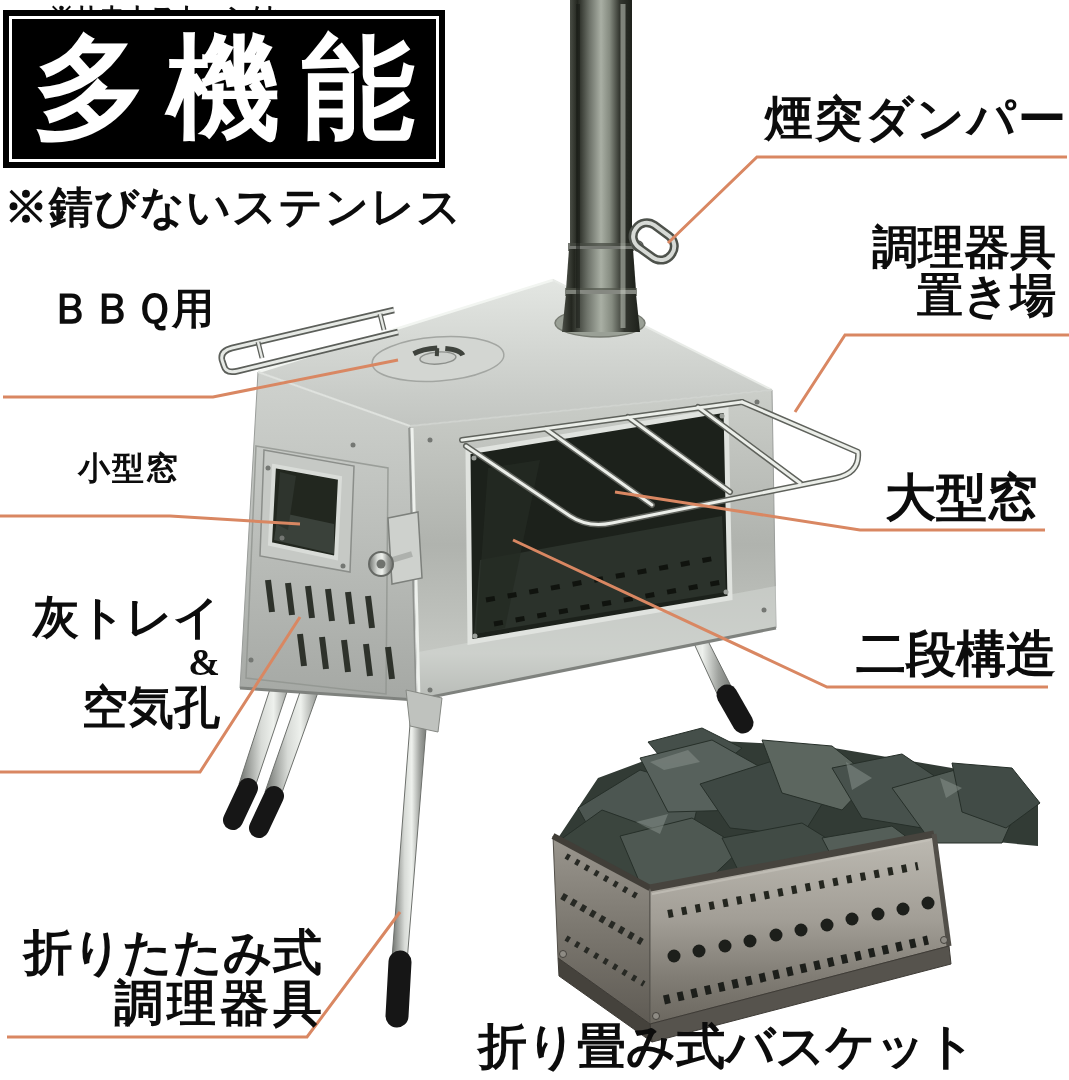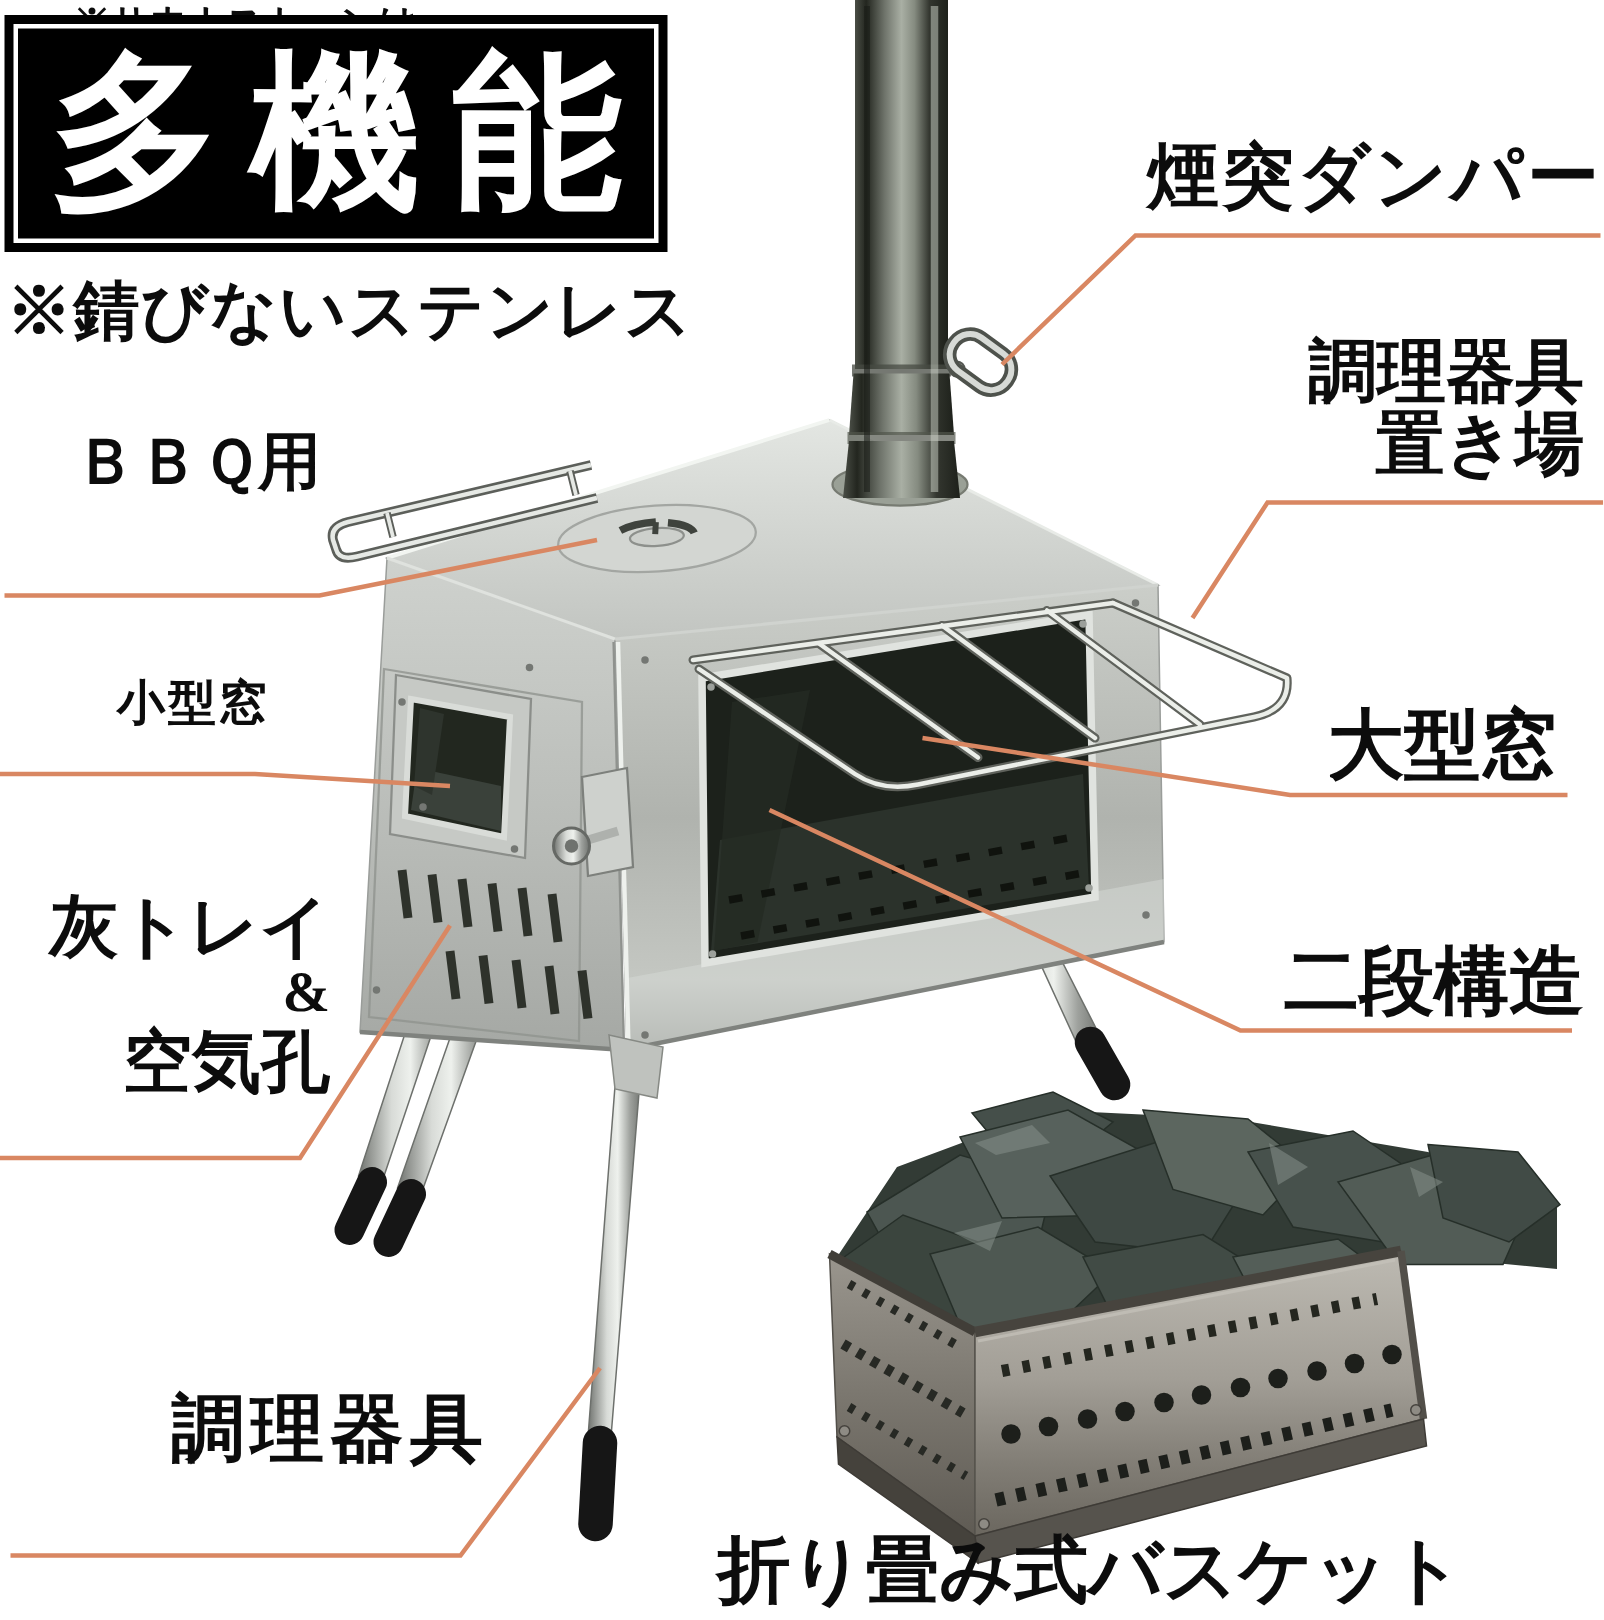--- a/index.html
+++ b/index.html
@@ -307,20 +307,21 @@
 
   <div class="callout-label" id="lbl-small-window">小型窓</div>
 
   <div class="callout-label" id="lbl-ash">
     <div>灰トレイ</div>
     <div class="amp">&amp;</div>
     <div>空気孔</div>
   </div>
 
   <div class="callout-label" id="lbl-stand">
+    <div>折りたたみ式</div>
     <div class="line2">調理器具</div>
   </div>
 
   <div class="callout-label" id="lbl-large-window">大型窓</div>
 
   <div class="callout-label" id="lbl-two-tier">二段構造</div>
 
   <div class="callout-label" id="lbl-basket">折り畳み式バスケット</div>
 
   <div id="lbl-disclaimer">

